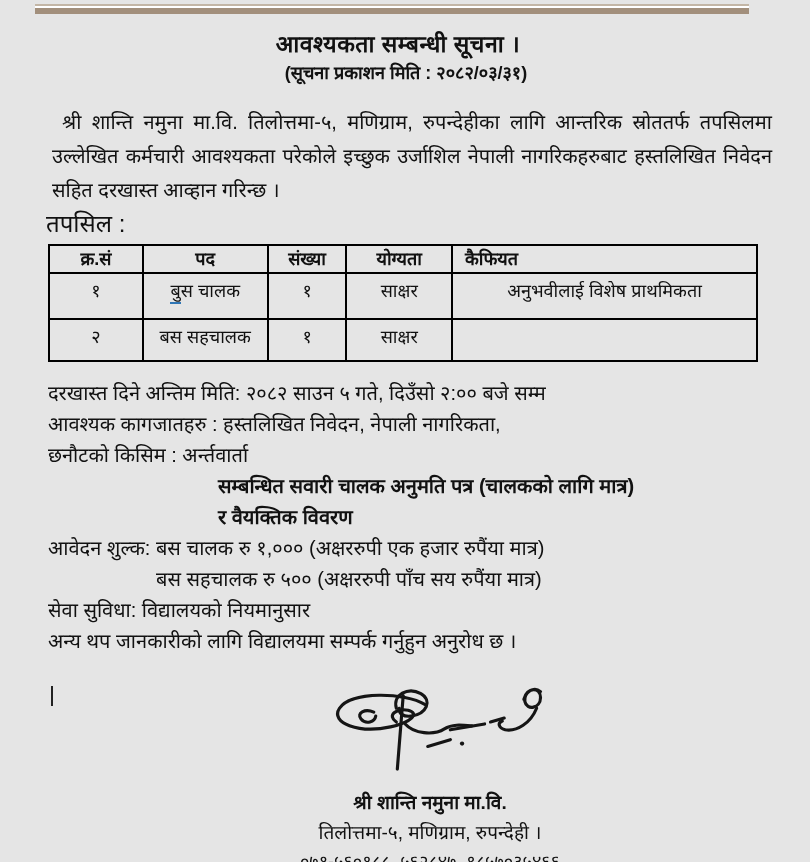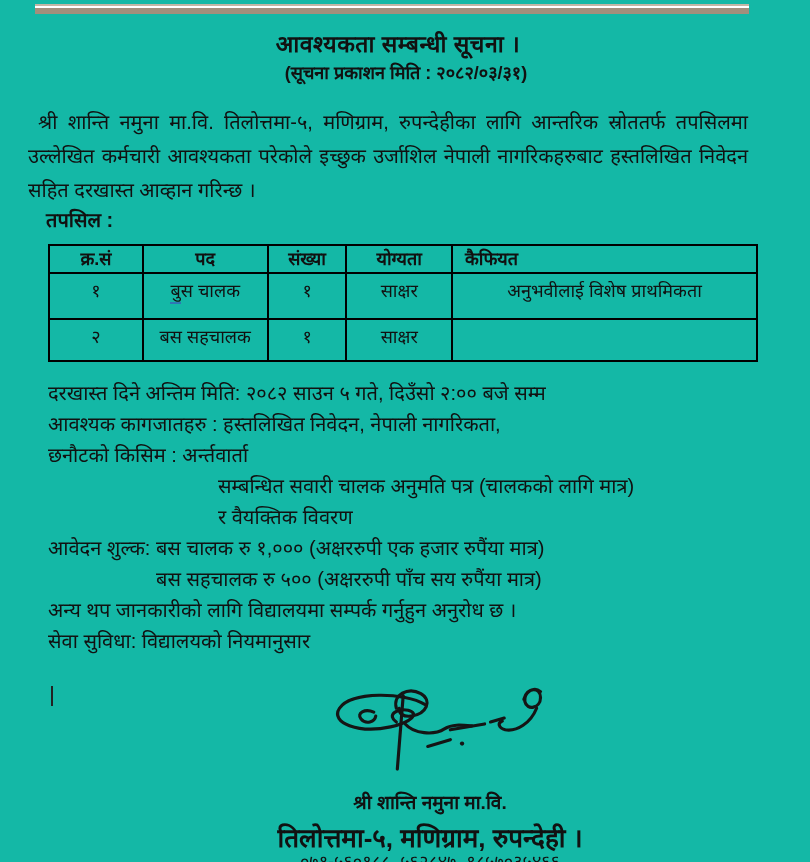--- a/index.html
+++ b/index.html
@@ -5,21 +5,21 @@
   * { margin: 0; padding: 0; box-sizing: border-box; }
   html, body { background: #ffffff; }
   body {
     font-family: "Liberation Sans", "DejaVu Sans", sans-serif;
     color: #111111;
   }
   .page {
     position: relative;
     width: 810px;
     height: 862px;
-    background: #14b8a6;
+    background: #e5e5e5;
     overflow: hidden;
   }
   
   .top-rule {
     position: absolute;
     left: 35px; top: 4px;
     width: 714px;
   }
   .top-rule .thin { height: 2px; background: #c3b6a6; }
   .top-rule .gap  { height: 2px; background: #ffffff; }
@@ -36,33 +36,33 @@
   .subtitle {
     position: absolute;
     left: 0; right: 14px; top: 60px;
     text-align: center;
     font-size: 18px;
     font-weight: 700;
     margin-left: 16px;
   }
   .intro {
     position: absolute;
-    left: 28px; top: 105px;
+    left: 52px; top: 105px;
     width: 720px;
     font-size: 20px;
     font-weight: 500;
     line-height: 34px;
     text-align: justify;
     text-indent: 10px;
   }
   .section-heading {
     position: absolute;
     left: 46px; top: 206px;
-    font-size: 20px;
-    font-weight: 700;
+    font-size: 24px;
+    font-weight: 400;
     text-align: right;
   }
   table.vacancy {
     position: absolute;
     left: 48px; top: 244px;
     width: 710px;
     border-collapse: collapse;
     table-layout: fixed;
   }
   table.vacancy th, table.vacancy td {
@@ -97,41 +97,41 @@
     width: 720px;
   }
   .info-line {
     height: 31px;
     font-size: 20px;
     font-weight: 500;
     line-height: 30px;
     white-space: nowrap;
   }
   .ind-110 { padding-left: 108px; }
-  .ind-170 { padding-left: 170px; }
+  .ind-170 { padding-left: 170px; font-weight: bold; }
 
   .text-cursor {
     position: absolute;
     left: 51px; top: 686px;
     width: 2px; height: 20px;
     background: #222222;
   }
   .signature {
     position: absolute;
     left: 312px; top: 666px;
     width: 255px; height: 110px;
   }
   .footer {
     position: absolute;
     left: 50px; top: 782px;
     width: 760px;
     text-align: center;
   }
   .footer .school   { font-size: 19px; font-weight: 600; height: 30px; margin-top: 7px; }
-  .footer .address  { font-size: 26px; font-weight: 700; height: 30px; }
+  .footer .address  { font-size: 19px; font-weight: 400; height: 30px; }
   .footer .phones   { font-size: 18px; font-weight: 500; }
 </style>
 </head>
 <body>
 
 <div class="page">
 
   <div class="top-rule">
     <div class="thin"></div>
     <div class="gap"></div>
@@ -176,22 +176,22 @@
   </table>
 
   <div class="info-block">
     <div class="info-line">दरखास्त दिने अन्तिम मिति: २०८२ साउन ५ गते, दिउँसो २:०० बजे सम्म</div>
     <div class="info-line">आवश्यक कागजातहरु : हस्तलिखित निवेदन, नेपाली नागरिकता,</div>
     <div class="info-line">छनौटको किसिम : अर्न्तवार्ता</div>
     <div class="info-line ind-170">सम्बन्धित सवारी चालक अनुमति पत्र (चालकको लागि मात्र)</div>
     <div class="info-line ind-170">र वैयक्तिक विवरण</div>
     <div class="info-line">आवेदन शुल्क: बस चालक रु १,००० (अक्षररुपी एक हजार रुपैंया मात्र)</div>
     <div class="info-line ind-110">बस सहचालक रु ५०० (अक्षररुपी पाँच सय रुपैंया मात्र)</div>
+    <div class="info-line">सेवा सुविधा: विद्यालयको नियमानुसार</div>
     <div class="info-line">अन्य थप जानकारीको लागि विद्यालयमा सम्पर्क गर्नुहुन अनुरोध छ ।</div>
-    <div class="info-line">सेवा सुविधा: विद्यालयको नियमानुसार</div>
   </div>
 
   <div class="text-cursor"></div>
 
   <svg class="signature" viewBox="0 0 260 110" fill="none" stroke="#151515" stroke-width="3.2" stroke-linecap="round" stroke-linejoin="round">
     <path d="M115,38 C95,26 40,24 28,42 C18,57 48,68 80,61 C102,56 110,47 98,44 C86,42 76,49 86,56"></path>
     <path d="M63,46 C54,42 45,47 50,53 C55,59 64,56 65,50"></path>
     <path d="M86,42 C82,28 98,20 111,27 C123,34 117,48 101,50 C93,51 88,47 89,42"></path>
     <path d="M93,29 C91,55 89,80 87,104"></path>
     <path d="M95,58 C104,68 124,70 135,63 C143,58 152,59 163,60"></path>

